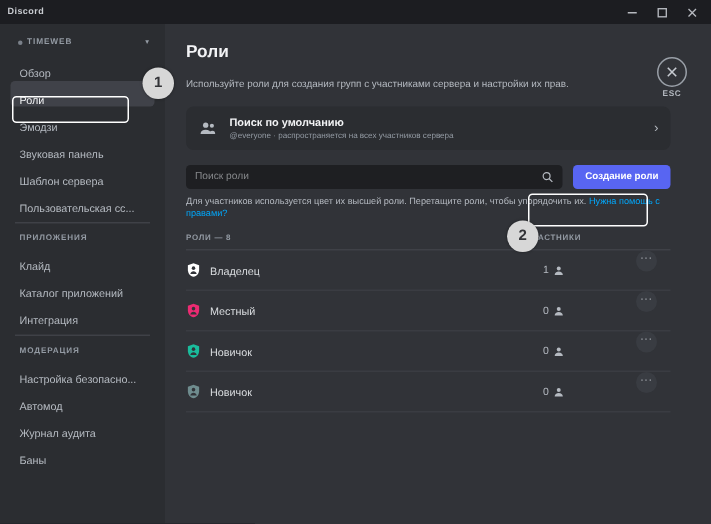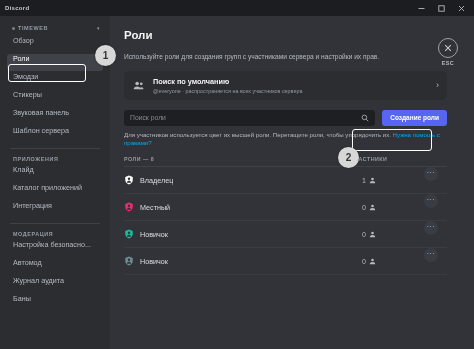--- a/index.html
+++ b/index.html
@@ -88,21 +88,21 @@
   .srv-chev {
     margin-left: auto;
     font-size: 5px;
     color: #949ba4;
   }
   .side-item {
     height: 17px;
     margin: 0 7px 1px 7px;
     padding: 0 6px;
     display: flex;
-    align-items: flex-start;
+    align-items: flex-end;
     border-radius: 3px;
     font-size: 7.2px;
     color: #b5bac1;
     white-space: nowrap;
     overflow: hidden;
   }
   .side-item.active {
     background: #404249;
     color: #f2f3f5;
   }
@@ -401,27 +401,27 @@
       <div class="side-item">
         <span>Обзор</span>
       </div>
       <div class="side-item active">
         <span>Роли</span>
       </div>
       <div class="side-item">
         <span>Эмодзи</span>
       </div>
       <div class="side-item">
-        <span>Стикеры</span>
-      </div>
-      <div class="side-item">
         <span>Звуковая панель</span>
       </div>
       <div class="side-item">
         <span>Шаблон сервера</span>
+      </div>
+      <div class="side-item">
+        <span>Пользовательская сс...</span>
       </div>
 
       <div class="side-sep"></div>
       <div class="side-group">ПРИЛОЖЕНИЯ</div>
 
       <div class="side-item">
         <span>Клайд</span>
       </div>
       <div class="side-item">
         <span>Каталог приложений</span>

